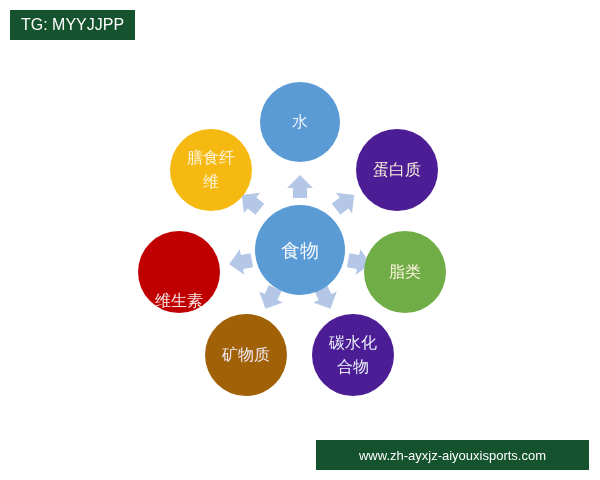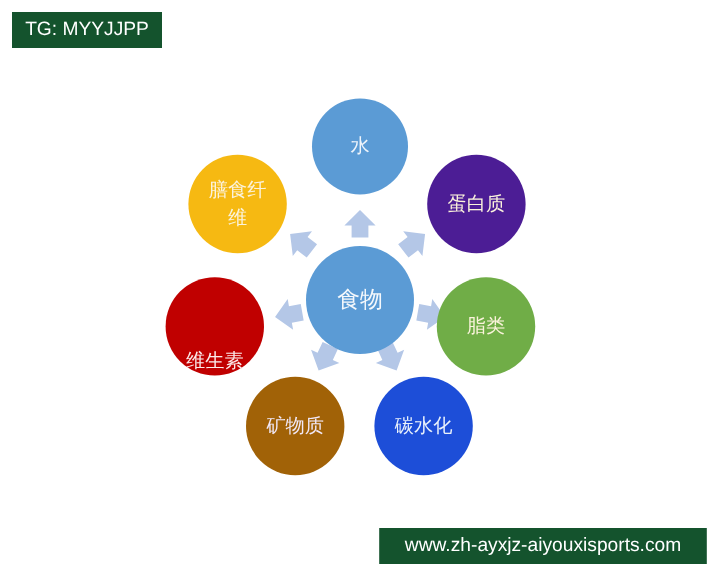--- a/index.html
+++ b/index.html
@@ -1,21 +1,21 @@
 <!DOCTYPE html>
 <html><head>
 <meta charset="utf-8">
 <style>
   html, body { margin:0; padding:0; }
   body { width:600px; height:480px; background:#ffffff; position:relative; overflow:hidden;
          font-family: "DejaVu Sans", sans-serif; }
   .wm { position:absolute; background:#14532d; color:#ffffff; font-family:"Liberation Sans", sans-serif;
         display:flex; align-items:center; justify-content:center; }
   .wm-top { left:10px; top:10px; width:125px; height:30px; font-size:16px; }
-  .wm-bottom { left:316px; top:440px; width:273px; height:30px; font-size:16px; }
+  .wm-bottom { left:316px; top:440px; width:273px; height:30px; font-size:13px; }
   .node { position:absolute; border-radius:50%; display:flex; align-items:center; justify-content:center;
           text-align:center; color:#fbf3dc; font-size:16px; line-height:24px; box-sizing:border-box; }
   .node span { display:block; }
   .center { font-size:19px; line-height:30px; color:#f4f8fc;text-align:right; }
   svg.arrows { position:absolute; left:0; top:0; }
 </style>
 </head>
 <body>
 
 <div class="wm wm-top">TG: MYYJJPP</div>
@@ -50,38 +50,39 @@
       <span>蛋白质</span>
     </div>
 </div>
 
 <div class="node" style="left:364px;top:231px;width:82px;height:82px;background:#70ad47;">
   <div>
       <span>脂类</span>
     </div>
 </div>
 
-<div class="node" style="left:312px;top:314px;width:82px;height:82px;background:#1d4ed8;color:#eaf2fb;">
+<div class="node" style="left:312px;top:314px;width:82px;height:82px;background:#4c1d95;color:#eaf2fb;">
   <div>
     <span>碳水化</span>
+    <span>合物</span>
   </div>
 </div>
 
 <div class="node" style="left:205px;top:314px;width:82px;height:82px;background:#a16207;color:#f1e8f7;">
   <div>
       <span>矿物质</span>
     </div>
 </div>
 
 <div class="node" style="left:138px;top:231px;width:82px;height:82px;background:#c00000;color:#fbeaea;align-items:flex-end;">
   <div>
       <span>维生素</span>
     </div>
 </div>
 
-<div class="node" style="left:157px;top:129px;width:82px;height:82px;background:#f6b912;">
+<div class="node" style="left:170px;top:129px;width:82px;height:82px;background:#f6b912;">
   <div>
     <span>膳食纤</span>
     <span>维</span>
   </div>
 </div>
 
 <div class="wm wm-bottom">www.zh-ayxjz-aiyouxisports.com</div>
 
 </body></html>

